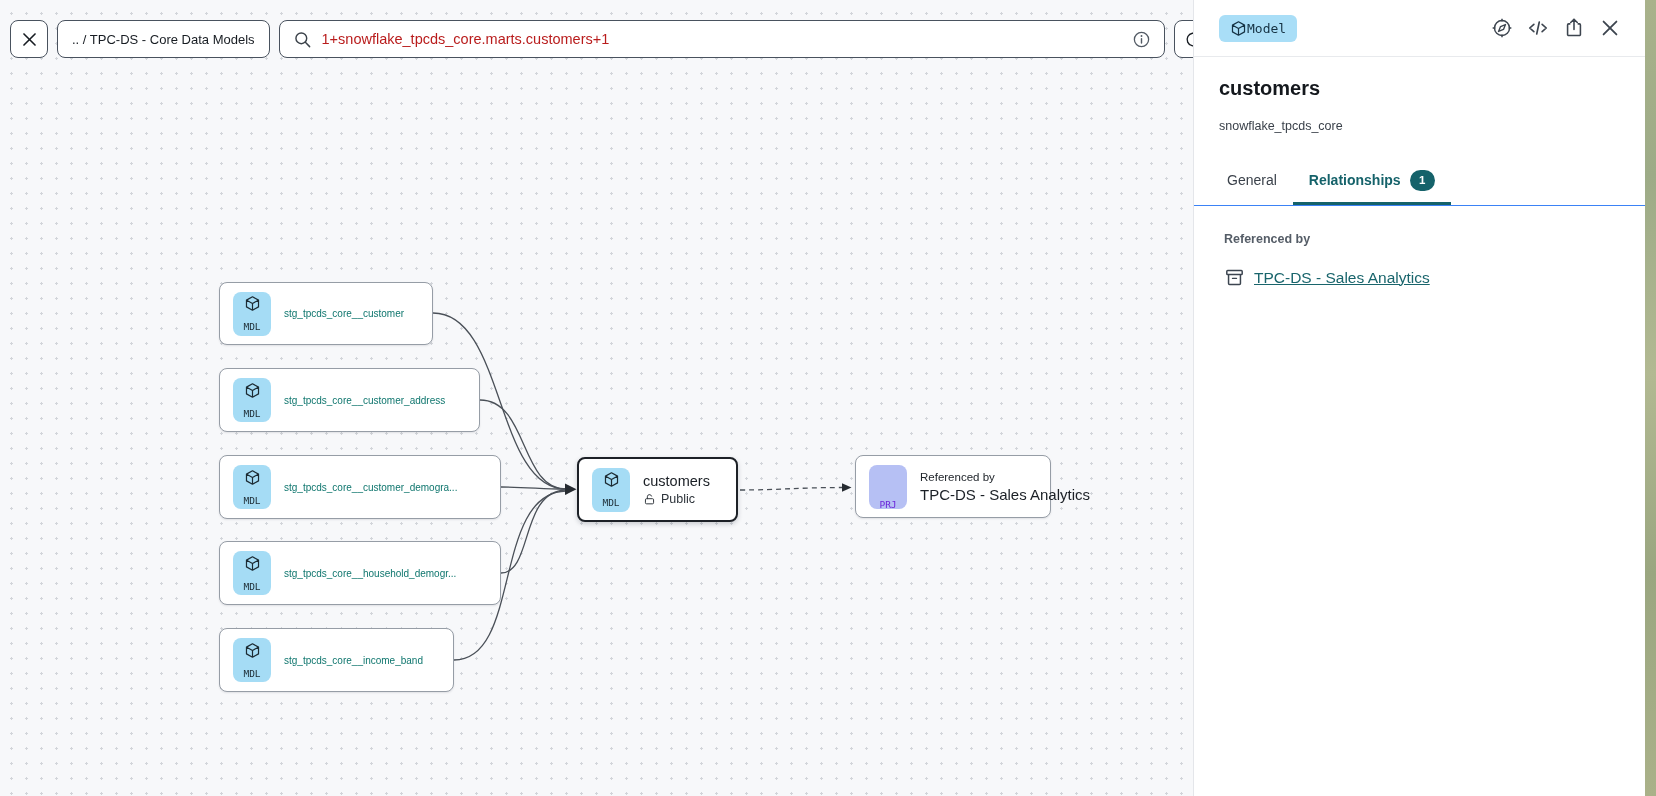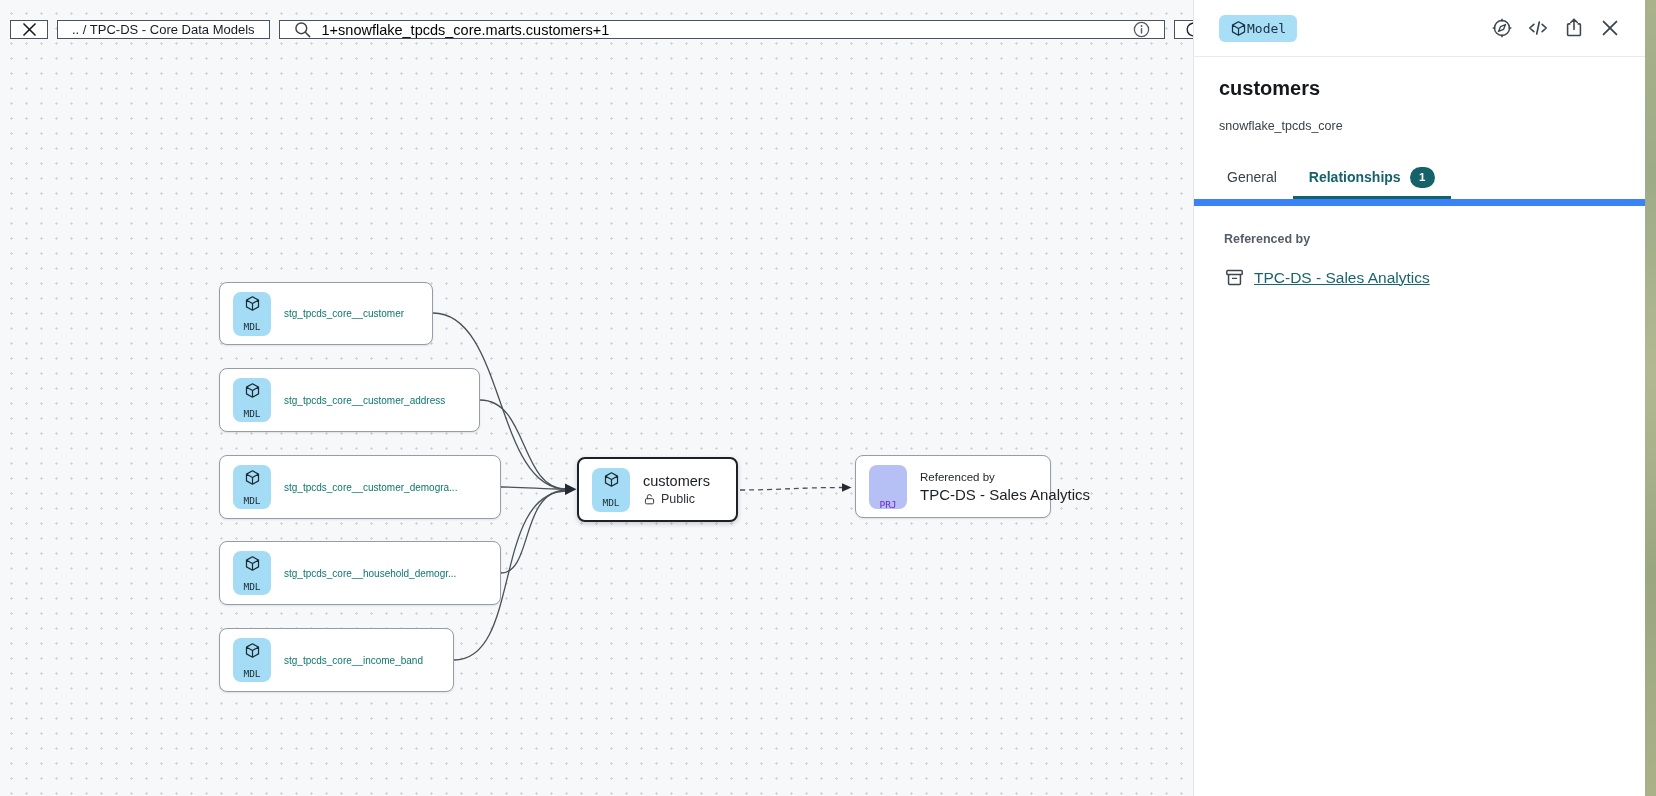--- a/index.html
+++ b/index.html
@@ -11,27 +11,27 @@
     background-color:#f7f8fa;
     background-image:radial-gradient(circle, #d2d5da 1.2px, transparent 1.4px);
     background-size:15px 15px; background-position:4px 6px; }
 
   
   .wallpaper { position:absolute; right:0; top:0; width:11px; height:796px;
     background:linear-gradient(180deg,#a9b28b 0%, #9dab87 22%, #b2b992 47%, #9aa680 72%, #aab189 100%); }
 
   
   .topbar { position:absolute; left:10px; top:20px; display:flex; gap:9px; align-items:center; z-index:5; }
-  .tb-box { height:19px; background:#fff; border:1.5px solid #49525e; border-radius:0;
+  .tb-box { height:38px; background:#fff; border:1.5px solid #49525e; border-radius:8px;
     display:flex; align-items:center; justify-content:center; color:#171c22; cursor:pointer; }
   .tb-close { width:38px; }
   .tb-crumb { padding:0 14px; font-size:13px; white-space:nowrap; }
   .tb-search { width:886px; justify-content:flex-start; gap:10px; padding:0 13px; cursor:text; }
   .tb-search input { flex:1; border:none; outline:none; background:transparent;
-    font-family:"Liberation Sans", sans-serif; font-size:14.5px; color:#000000; }
+    font-family:"Liberation Sans", sans-serif; font-size:14.5px; color:#b91c1c; }
   .tb-refresh { width:40px; }
   .ic { display:block; }
   .ic16 { width:17px; height:17px; }
   .ic18 { width:19px; height:19px; }
   .ic20 { width:21px; height:21px; }
   .info-ic { color:#525a64; }
 
   
   .gnode { position:absolute; background:#fff; border:1px solid #969da6; border-radius:8px;
     display:flex; align-items:center; gap:13px; padding:0 13px;
@@ -67,21 +67,21 @@
     background:#a9def7; color:#153243; border-radius:6px;
     font-family:"DejaVu Sans Mono", monospace; font-size:13px; }
   .header-icons { display:flex; align-items:center; gap:14px; color:#3d454f; }
   .icon-btn { width:22px; height:22px; cursor:pointer; }
 
   .panel-title-block { padding:20px 25px 0; }
   .panel-title { font-size:20px; font-weight:700; color:#14181d; }
   .panel-sub { font-size:12.5px; color:#3a414a; margin-top:19px; }
 
   .tabs { display:flex; align-items:stretch; height:48px; margin-top:25px;
-    border-bottom:7px solid #3b82f6; padding-left:17px; }
+    border-bottom:1px solid #3b82f6; padding-left:17px; }
   .tab { display:flex; align-items:center; gap:9px; padding:0 16px; font-size:14px;
     color:#3a414a; cursor:pointer; border-bottom:3px solid transparent; }
   .tab.active { color:#15626a; font-weight:700; border-bottom-color:#15626a; }
   .tab-badge { background:#15626a; color:#fff; border-radius:999px; min-width:25px; height:21px;
     display:flex; align-items:center; justify-content:center; font-size:11.5px; font-weight:700; padding:0 8px; }
 
   .panel-content { padding:26px 30px; }
   .section-label { font-size:12.5px; font-weight:700; color:#555d67; }
   .ref-link-row { display:flex; align-items:center; gap:9px; margin-top:21px; color:#3c4550; }
   .ref-link { font-size:15.5px; color:#19656c; text-decoration:underline; font-weight:500; cursor:pointer; }

